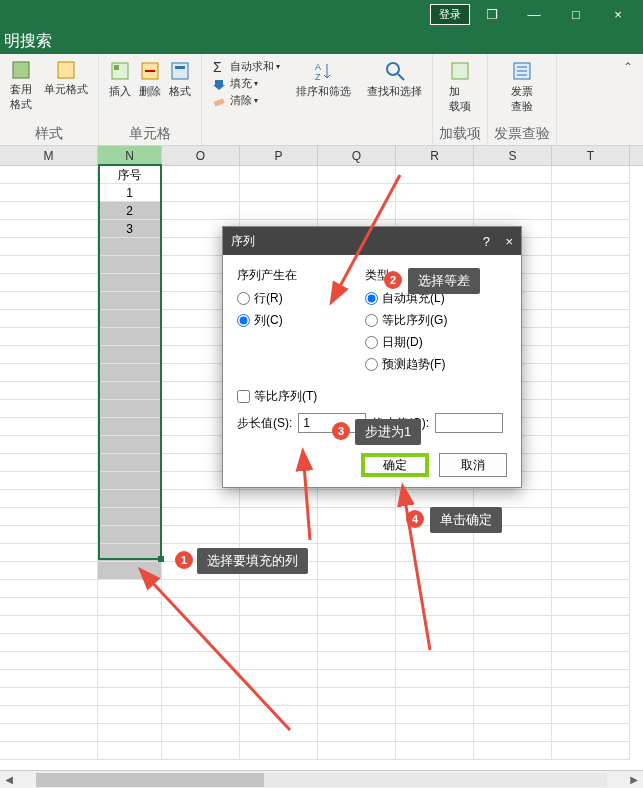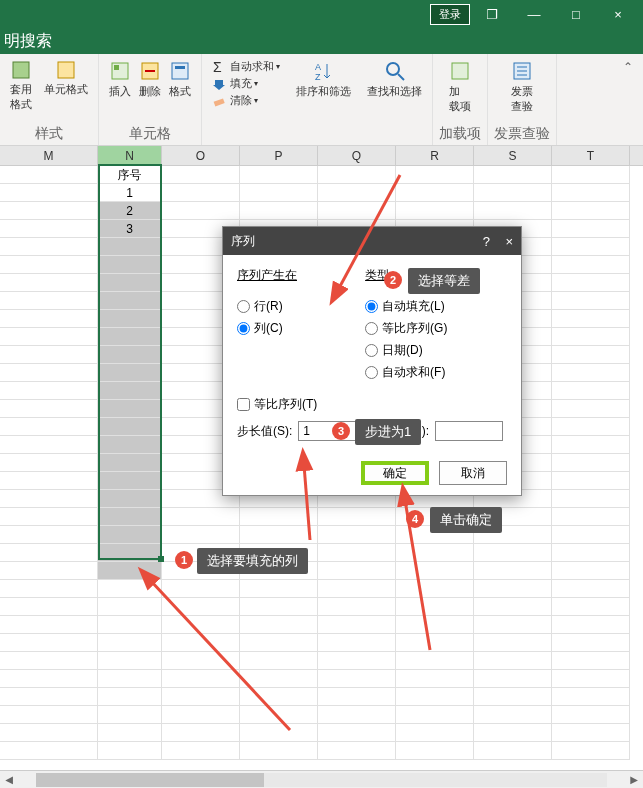--- a/index.html
+++ b/index.html
@@ -37,21 +37,21 @@
   .selrange { position: absolute; left: 98px; top: 18px; width: 64px; height: 396px; border: 2px solid #217346; pointer-events: none; }
   .selrange::after { content:""; position:absolute; right:-4px; bottom:-4px; width:6px; height:6px; background:#217346; }
 
   
   .dialog { position: absolute; left: 222px; top: 226px; width: 300px; background: #fff; border: 1px solid #888; box-shadow: 0 4px 16px rgba(0,0,0,0.4); font-size: 12px; }
   .dlg-title { height: 28px; background: #444; color: #fff; display: flex; align-items: center; padding: 0 8px; justify-content: space-between; }
   .dlg-title .ctrls span { margin-left: 12px; font-size: 13px; }
   .dlg-body { padding: 12px 14px 10px 14px; }
   .dlg-cols { display: flex; gap: 12px; }
   .dlg-col { flex: 1; }
-  .dlg-col .hdr { margin-bottom: 14px; text-decoration: underline; }
+  .dlg-col .hdr { margin-bottom: 6px; }
   .radio { display: flex; align-items: center; margin: 5px 0; }
   .radio input { margin-right: 4px; }
   .radio.disabled { color: #aaa; }
   .chk { display: flex; align-items: center; margin: 10px 0 8px 0; }
   .chk input { margin-right: 4px; }
   .steprow { display: flex; align-items: center; gap: 6px; }
   .steprow input { width: 68px; height: 20px; border: 1px solid #888; padding: 0 4px; font-size: 12px; }
   .dlg-btns { display: flex; justify-content: flex-end; gap: 10px; padding: 10px 14px; }
   .dlg-btns button { width: 68px; height: 24px; border: 1px solid #888; background: #fdfdfd; font-size: 12px; }
   .dlg-btns button.primary { border: 4px solid #84cc16; }
@@ -580,21 +580,21 @@
         <label class="radio">
             <input type="radio" style="">
             <span>等比序列(G)</span>
           </label>
         <label class="radio">
             <input type="radio" style="">
             <span>日期(D)</span>
           </label>
         <label class="radio">
             <input type="radio" style="">
-            <span>自动求和(F)</span>
+            <span>预测趋势(F)</span>
           </label>
       </div>
     </div>
     <label class="chk">
         <input type="checkbox" style="">
         <span>等比序列(T)</span>
       </label>
     <div class="steprow">
       <span>步长值(S):</span>
       <input type="text" value="1" style="">

